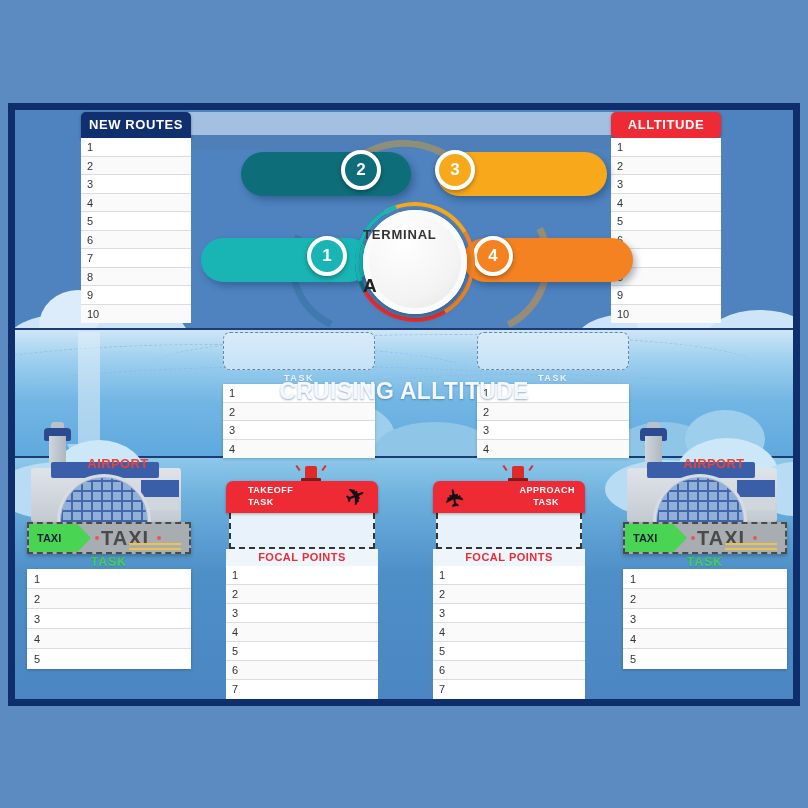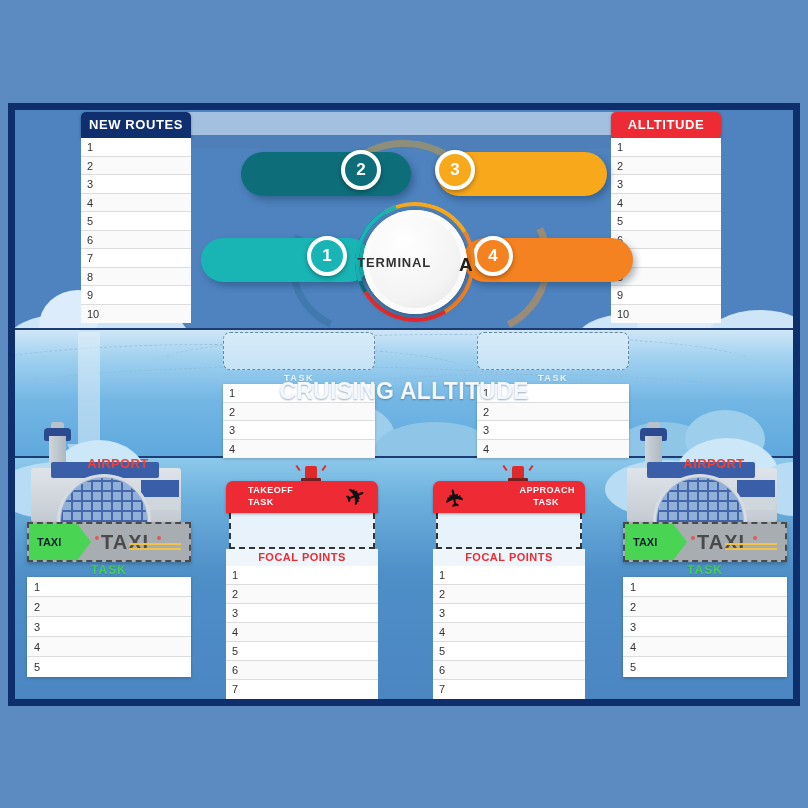--- a/index.html
+++ b/index.html
@@ -94,21 +94,21 @@
     color:#fff; font-weight:bold; font-size:17px;
     display:flex; align-items:center; justify-content:center;
   }
   .arcLine{ position:absolute; border:7px solid transparent; border-radius:50%; }
 
   .hub{
     position:absolute; left:152px; top:80px; width:104px; height:104px;
     border-radius:50%;
     background:radial-gradient(circle at 38% 30%, #ffffff 0%, #f3f3f3 60%, #dedede 100%);
     box-shadow:0 3px 9px rgba(0,0,0,.3), inset 0 0 0 6px #fbfbfb;
-    display:flex; flex-direction:row; align-items:center; justify-content:center;
+    display:flex; flex-direction:column; align-items:flex-start; justify-content:center;
     z-index:6;
     gap:28px;
   }
   .hub .t1{ font-size:13px; font-weight:bold; color:#333; letter-spacing:.8px; }
   .hub .t2{ font-size:19px; font-weight:bold; color:#222; margin-top:5px; }
   .hubRing{ position:absolute; left:144px; top:72px; width:120px; height:120px;
             border-radius:50%; z-index:5;}
   .hubRing i{ position:absolute; inset:0; border-radius:50%; border:4px solid transparent; display:block;}
 
   
@@ -172,21 +172,21 @@
          border:3px solid #d6dce2; border-bottom:none;}
   .glassGrid{ position:absolute; left:40px; top:20px; width:86px; height:44px;
               background:
                 repeating-linear-gradient(90deg,#3a5ea8 0 2px,transparent 2px 10px),
                 repeating-linear-gradient(0deg,#3a5ea8 0 2px,transparent 2px 10px),
                 #8fb0d8;
               border-radius:43px 43px 0 0; opacity:.9;}
   .wing{ position:absolute; width:38px; height:30px; top:22px;
          background:linear-gradient(180deg,#3a5ea8 0 55%, #cfd6dc 55% 100%);}
   .taxiBar{
-    position:relative; height:40px; background:#a8adb2;
+    position:relative; height:32px; background:#a8adb2;
     border:2px dashed #4a4a4a; display:flex; align-items:center;
     box-shadow:0 2px 4px rgba(0,0,0,.25);
   }
   .taxiChev{
     position:absolute; left:0; top:0; height:100%; width:62px;
     background:#49d454; display:flex; align-items:center; padding-left:8px;
     clip-path: polygon(0 0, 78% 0, 100% 50%, 78% 100%, 0 100%);
     font-size:11px; font-weight:bold; color:#123;
   }
   .taxiBig{ position:absolute; left:72px; font-size:20px; font-weight:bold; color:#4a4a4a;

